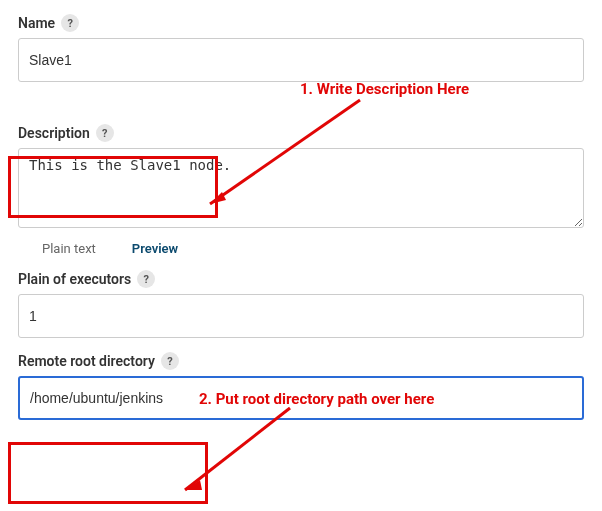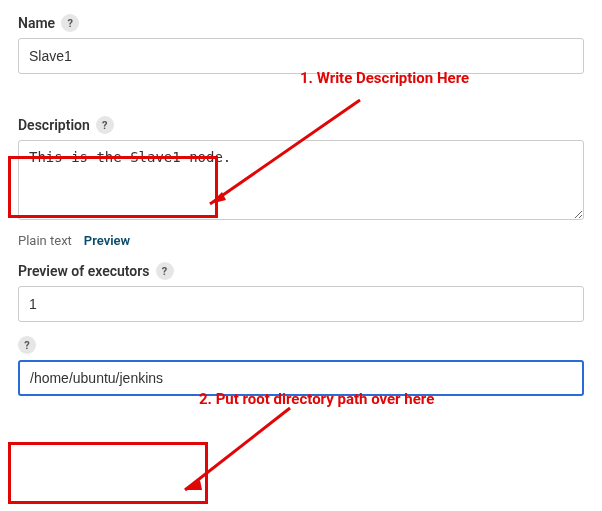--- a/index.html
+++ b/index.html
@@ -8,26 +8,26 @@
 
   
   .crumbs { display:flex; align-items:center; gap:6px; padding:8px 14px 10px; border-bottom:1px solid #e6e6e6; background:#fafafa; }
   .crumb-link { color:#111; font-weight:600; font-size:14px; text-decoration:none; cursor:pointer; }
   .crumb-sep { color:#888; font-size:12px; }
 
   .form { padding:8px 18px 0 18px; }
   .field { margin-top:14px; }
   .lbl { display:flex; align-items:center; gap:6px; font-weight:600; color:#333; font-size:14px; margin-bottom:6px; }
   .help { display:inline-flex; align-items:center; justify-content:center; width:18px; height:18px; border-radius:50%; background:#e6e6e6; color:#555; font-size:11px; font-weight:700; cursor:pointer; }
-  .input { width:100%; height:36px; border:1px solid #ccc; border-radius:3px; padding:0 10px; font-size:14px; color:#333; outline:none; }
+  .input { width:100%; height:44px; border:1px solid #ccc; border-radius:3px; padding:0 10px; font-size:14px; color:#333; outline:none; }
   .textarea { width:100%; height:80px; border:1px solid #ccc; border-radius:3px; padding:8px 10px; font-size:14px; color:#333; resize:vertical; outline:none; }
   .input-focus { border:2px solid #2a6bd6; }
 
   .tabs { display:flex; gap:12px; margin-top:10px; font-size:13px; }
-  .tab { color:#666; cursor:pointer; }
+  .tab { color:#666; cursor:pointer;margin-left:24px; }
   .tab.preview { color:#0c4a6e; font-weight:600; }
 
   
   .anno-box { position:absolute; border:3px solid #e10606; pointer-events:none; }
   .anno-text { position:absolute; color:#e10606; font-weight:700; font-size:15px; pointer-events:none; white-space:nowrap; }
   .anno-svg { position:absolute; left:0; top:0; width:602px; height:511px; pointer-events:none; }
   .anno-svg line { stroke:#e10606; stroke-width:3; }
   .anno-svg polygon { fill:#e10606; }
 </style>
 </head>
@@ -53,43 +53,44 @@
       </div>
       <textarea class="textarea" style="">This is the Slave1 node.</textarea>
       <div class="tabs">
         <span class="tab">Plain text</span>
         <span class="tab preview">Preview</span>
       </div>
     </div>
 
     <div class="field" style="margin-top:14px;">
       <div class="lbl">
-        <span>Preview of executors</span>
+        <span>Plain of executors</span>
         <span class="help">?</span>
       </div>
       <input class="input" value="1" style="">
     </div>
 
     <div class="field" style="margin-top:14px;">
       <div class="lbl">
+        <span>Remote root directory</span>
         <span class="help">?</span>
       </div>
       <input class="input input-focus" value="/home/ubuntu/jenkins" style="">
     </div>
 
   </div>
 
   <svg class="anno-svg">
 
     <line x1="360" y1="100" x2="210" y2="204"></line>
     <polygon points="210,204 222,192 226,200"></polygon>
 
     <line x1="290" y1="408" x2="185" y2="490"></line>
     <polygon points="185,490 200,480 202,490"></polygon>
   </svg>
 
   <div class="anno-box" style="left:8px; top:156px; width:210px; height:62px;"></div>
   <div class="anno-box" style="left:8px; top:442px; width:200px; height:62px;"></div>
 
-  <div class="anno-text" style="left:300px; top:69px;">1. Write Description Here</div>
+  <div class="anno-text" style="left:300px; top:80px;">1. Write Description Here</div>
   <div class="anno-text" style="left:190px; top:390px;margin-left:9px;">2. Put root directory path over here</div>
 
 </div>
 
 </body></html>

